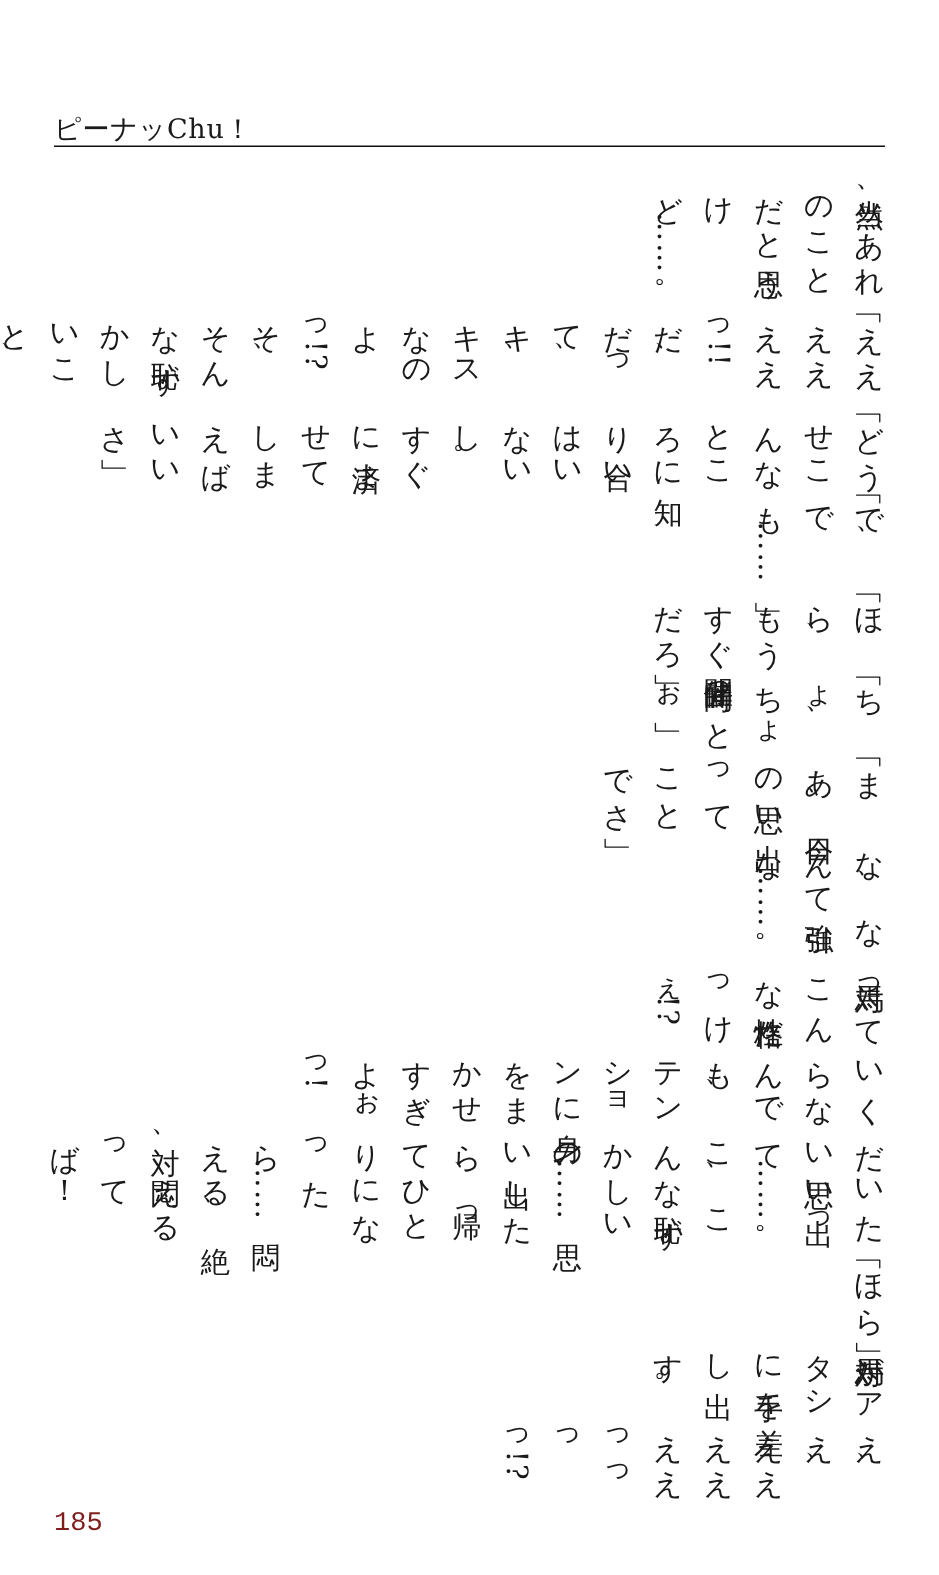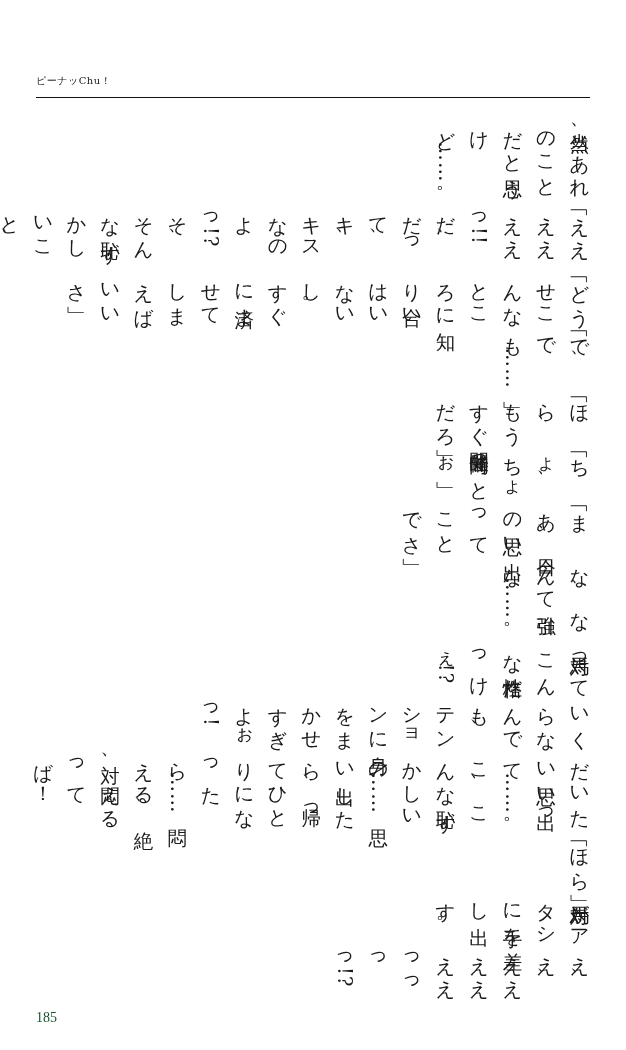--- a/index.html
+++ b/index.html
@@ -14,21 +14,21 @@
     font-family: "DejaVu Serif", "Liberation Serif", serif;
     color: #1a1a1a;
     overflow: hidden;
   }
 
   
   .running-head {
     position: absolute;
     top: 74px;
     left: 36px;
-    font-size: 10px;
+    font-size: 18px;
     letter-spacing: 0.5px;
     color: #1a1a1a;
     white-space: nowrap;
   }
   .head-rule {
     position: absolute;
     top: 97px;
     left: 36px;
     width: 554px;
     height: 1px;
@@ -56,23 +56,23 @@
     height: 880px;
     margin-left: 0;
     white-space: pre-wrap;
   }
 
   
   .folio {
     position: absolute;
     left: 36px;
     bottom: 24px;
-    font-size: 14px;
-    font-family: Liberation Serif, serif;
-    color: #14532d;
+    font-size: 18px;
+    font-family: Liberation Mono, monospace;
+    color: #7f1d1d;
   }
 </style>
 </head>
 <body>
 
 <div class="running-head">ピーナッChu！</div>
 <div class="head-rule"></div>
 
 <div class="page-body">
   <div class="vline">当然、あれのことだと思うけど……。</div>

